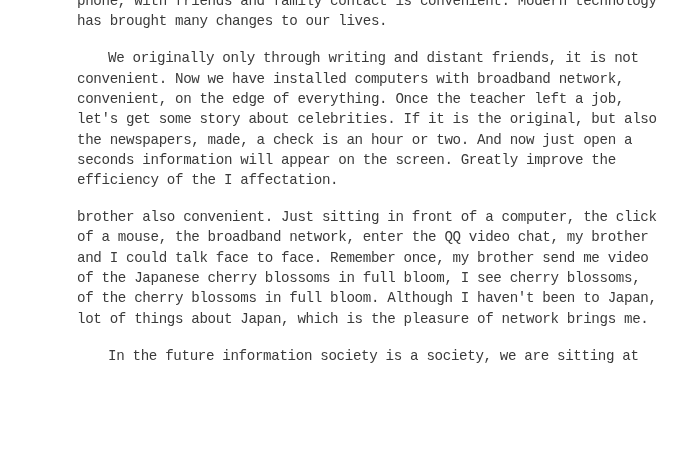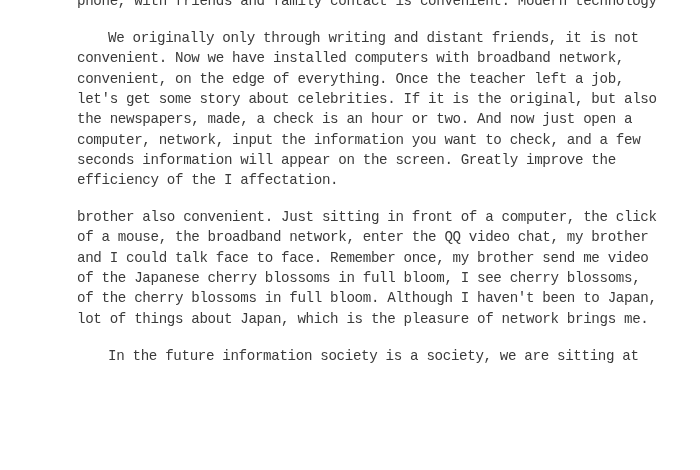--- a/index.html
+++ b/index.html
@@ -37,29 +37,29 @@
       padding-left: 31px;
     }
   </style>
 </head>
 <body>
 
 <div class="page">
 
   <div class="para">
     <span class="line">phone, with friends and family contact is convenient. Modern technology</span>
+    <span class="line">has brought many changes to our lives.</span>
   </div>
 
   <div class="para">
     <span class="line indent">We originally only through writing and distant friends, it is not</span>
     <span class="line">convenient. Now we have installed computers with broadband network,</span>
     <span class="line">convenient, on the edge of everything. Once the teacher left a job,</span>
     <span class="line">let's get some story about celebrities. If it is the original, but also</span>
     <span class="line">the newspapers, made, a check is an hour or two. And now just open a</span>
-    <span class="line">computer, network, input the information you want to check, and a few</span>
     <span class="line">seconds information will appear on the screen. Greatly improve the</span>
     <span class="line">efficiency of the I affectation.</span>
   </div>
 
   <div class="para">
     <span class="line">brother also convenient. Just sitting in front of a computer, the click</span>
     <span class="line">of a mouse, the broadband network, enter the QQ video chat, my brother</span>
     <span class="line">and I could talk face to face. Remember once, my brother send me video</span>
     <span class="line">of the Japanese cherry blossoms in full bloom, I see cherry blossoms,</span>
     <span class="line">of the cherry blossoms in full bloom. Although I haven't been to Japan,</span>

